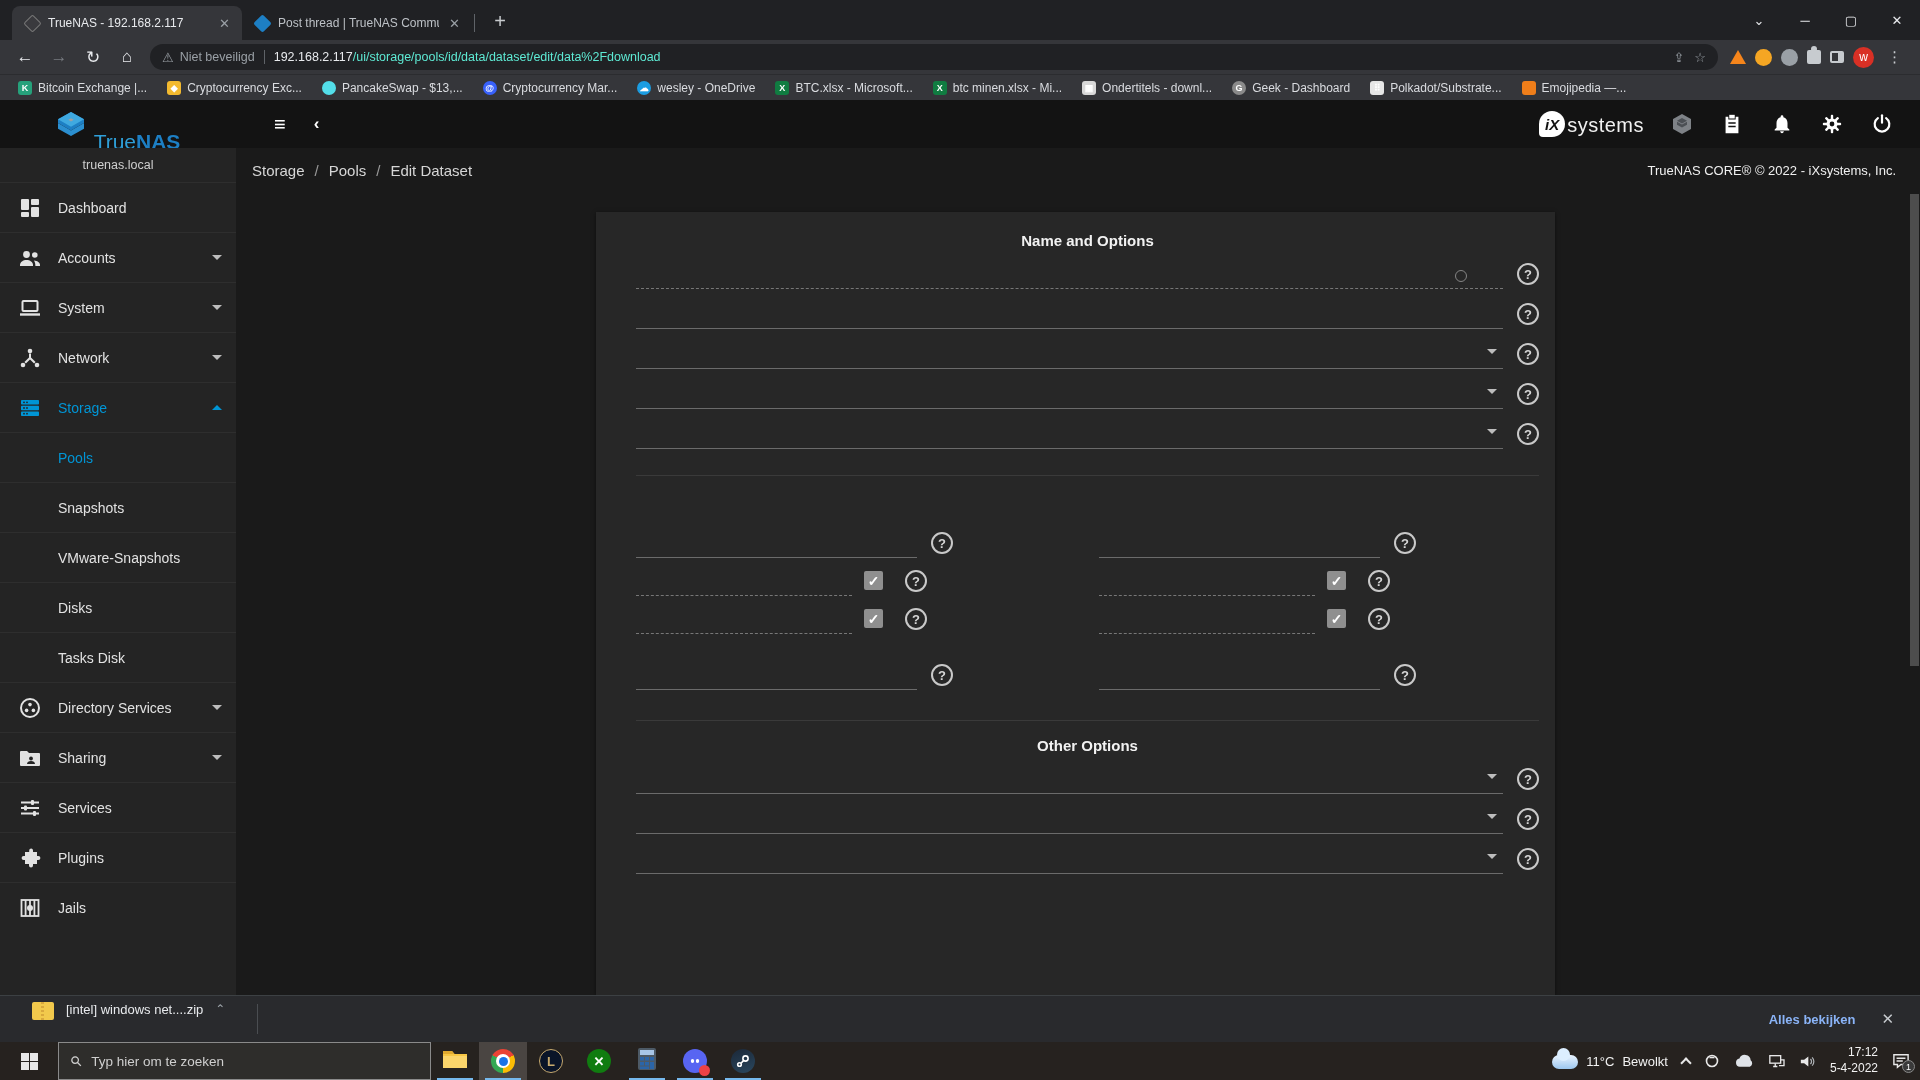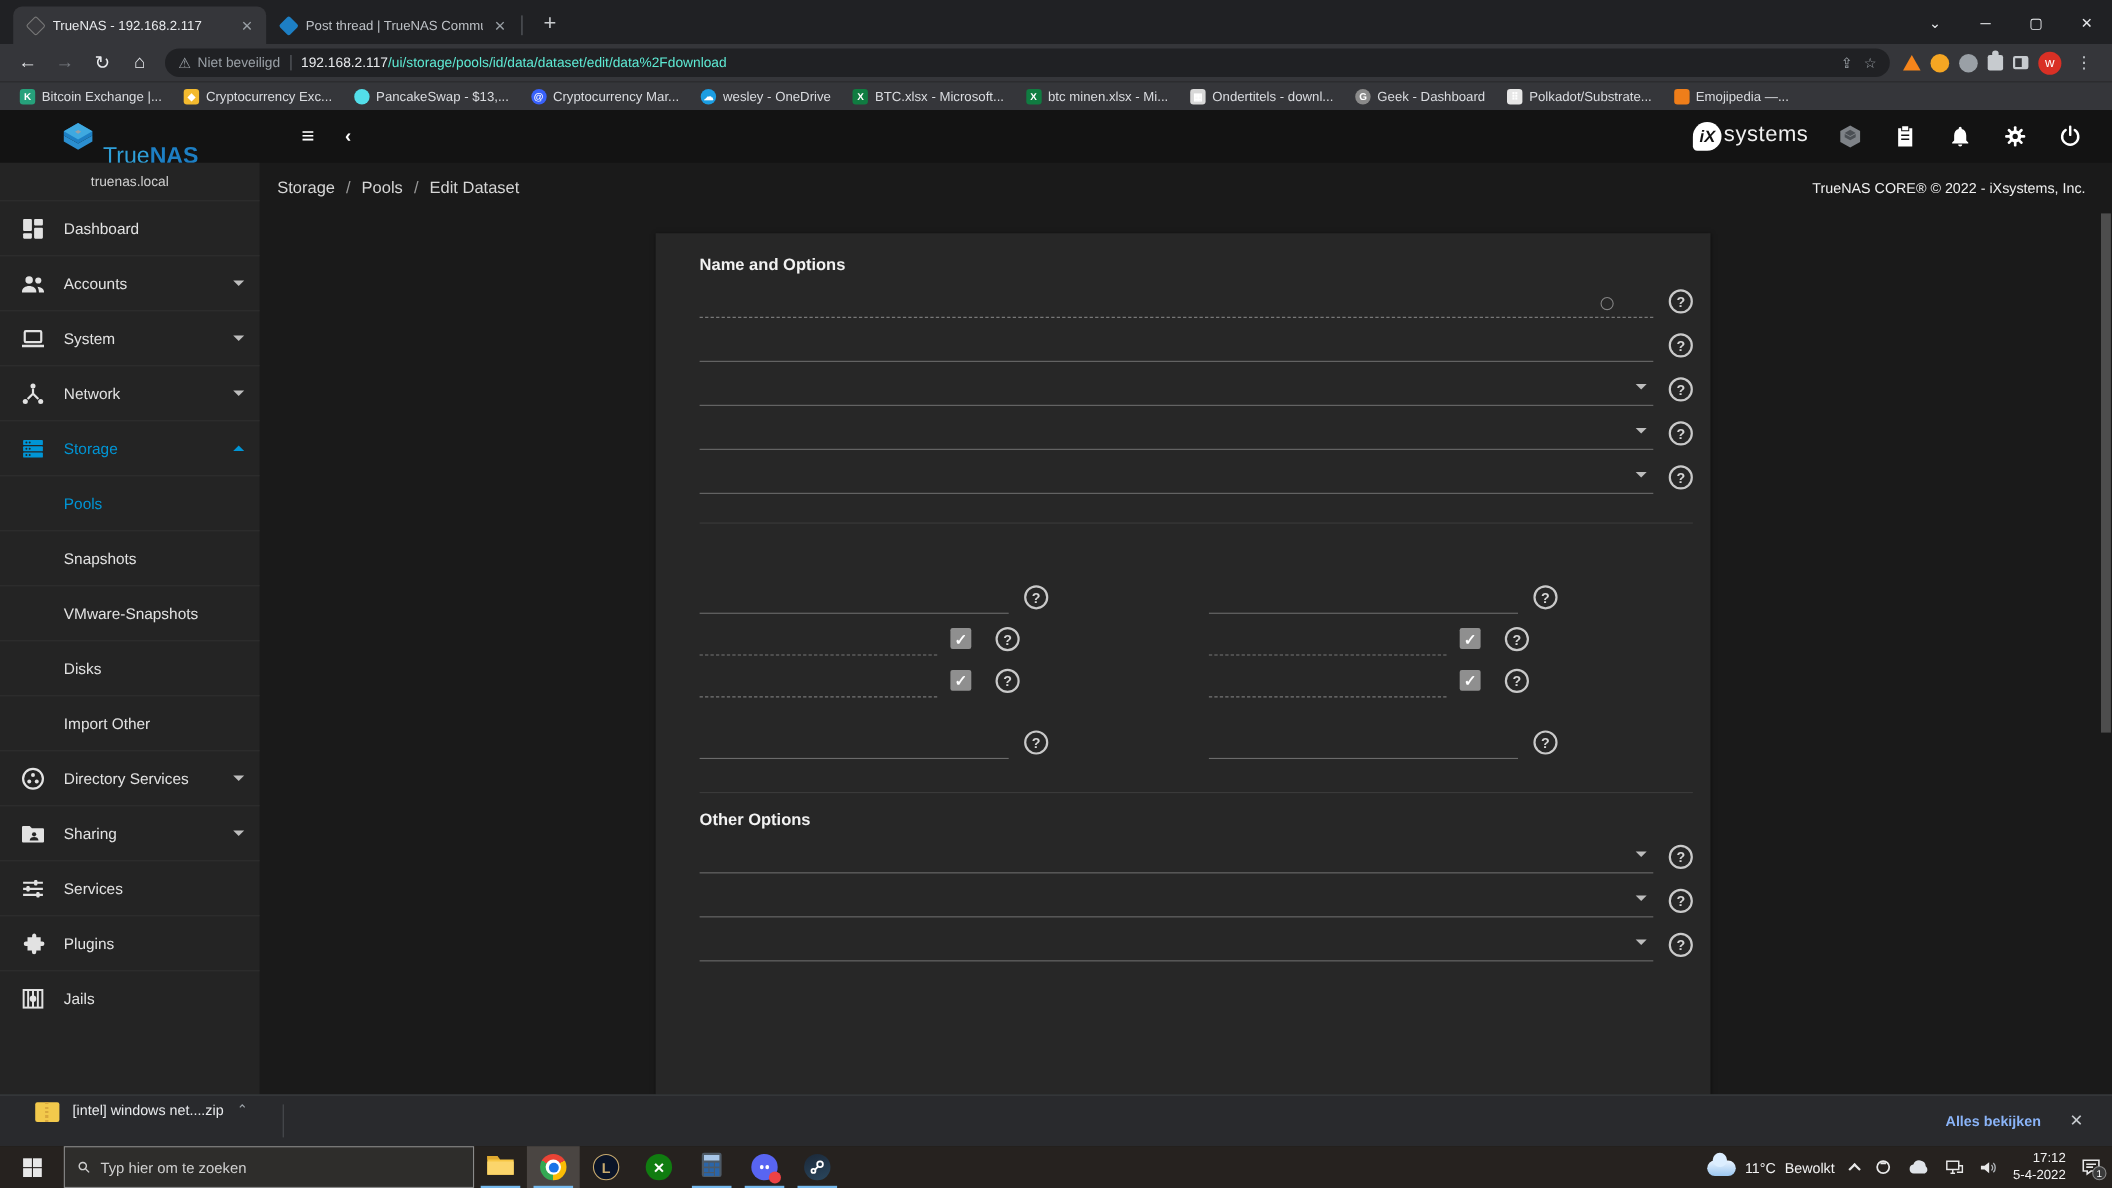--- a/index.html
+++ b/index.html
@@ -47,21 +47,21 @@
   .tn-header { position:absolute; left:0; top:100px; width:1920px; height:48px; background:#131313; display:flex; align-items:center; }
   .brand { width:236px; display:flex; align-items:center; justify-content:center; gap:8px; }
   .brand-mark { width:30px; height:26px; }
   .brand-text { line-height:1; }
   .brand-name { font-size:21px; color:#2f9fd8;margin-top:44px; }
   .brand-name b { color:#1d7fc4; font-weight:bold; }
   .brand-sub { font-size:7px; letter-spacing:3px; color:#9aa0a6; margin-top:2px; margin-left:2px; }
   .hamburger { color:#fff; font-size:20px; margin-left:38px; }
   .back-chev { color:#fff; font-size:17px; margin-left:28px; font-weight:bold; }
   .hdr-right { margin-left:auto; display:flex; align-items:center; gap:26px; padding-right:26px; }
-  .ix-logo { display:flex; align-items:flex-start; color:#fff; }
+  .ix-logo { display:flex; align-items:flex-end; color:#fff; }
   .ix-bubble { background:#fff; color:#111; border-radius:50% 50% 50% 4px; width:26px; height:26px; display:flex; align-items:center; justify-content:center; font-weight:bold; font-size:15px; font-style:italic; }
   .ix-text { font-size:20px; color:#f1f1f1; margin-left:2px; letter-spacing:0.5px; }
   .hdr-ico { width:24px; height:24px; display:flex; align-items:center; justify-content:center; }
 
   
   .tn-body { position:absolute; left:0; top:148px; width:1920px; height:847px; background:#1a1a1a; }
   .sidebar { position:absolute; left:0; top:0; width:236px; height:847px; background:#242424; }
   .hostname { height:34px; display:flex; align-items:center; justify-content:center; color:#cfcfcf; font-size:12.5px; }
   .side-item { height:50px; display:flex; align-items:center; border-top:1px solid #2e2e2e; padding:0 14px 0 18px; color:#e2e2e2; font-size:14px; }
   .side-item .sicon { width:24px; height:24px; margin-right:16px; color:#e2e2e2; flex:none; }
@@ -73,21 +73,21 @@
 
   .main { position:absolute; left:236px; top:0; width:1684px; height:847px; }
   .crumb-row { display:flex; align-items:center; padding:14px 14px 0 16px; }
   .crumbs { color:#d6d6d6; font-size:15px; display:flex; gap:10px; align-items:center; }
   .crumb-sep { color:#9a9a9a; }
   .copyright { margin-left:auto; color:#f0f0f0; font-size:13px; padding-right:10px; }
   .vscroll { position:absolute; right:1px; top:46px; width:9px; height:472px; background:#4d4d4d; border-radius:0; }
 
   
   .card { position:absolute; left:360px; top:64px; width:959px; height:783px; background:#272727; box-shadow:0 1px 4px rgba(0,0,0,.5); padding:0 16px 0 40px; overflow:hidden; }
-  .sec-title { color:#f2f2f2; font-size:15px; font-weight:bold; }
+  .sec-title { color:#f2f2f2; font-size:15px; font-weight:bold;text-align:center; }
   .t1 { margin-top:20px; }
   .frow { display:flex; align-items:flex-end; margin-top:14px; }
   .fmain { flex:1; position:relative; padding-bottom:10px; border-bottom:1px solid #6b6b6b; }
   .frow.disabled .fmain { border-bottom-style:dashed; border-bottom-color:#777; }
   .flabel-sm { font-size:10.5px; color:#8f8f8f; font-weight:bold; }
   .flabel-lg { font-size:14px; color:#e8e8e8; }
   .fvalue { font-size:14px; color:#f1f1f1; margin-top:5px; }
   .frow.disabled .fvalue, .frow.disabled .flabel-sm { color:#9b9b9b; }
   .caret { position:absolute; right:6px; bottom:14px; width:0; height:0; border-left:5px solid transparent; border-right:5px solid transparent; border-top:5px solid #bdbdbd; }
   .lockdot { position:absolute; right:36px; bottom:6px; width:12px; height:12px; border:1.5px solid #9b9b9b; border-radius:50%; opacity:.8; }
@@ -366,21 +366,21 @@
         <div class="side-item sub">
           <span>Snapshots</span>
         </div>
         <div class="side-item sub">
           <span>VMware-Snapshots</span>
         </div>
         <div class="side-item sub">
           <span>Disks</span>
         </div>
         <div class="side-item sub">
-          <span>Import Other</span>
+          <span>Tasks Disk</span>
         </div>
         <div class="side-item">
           <span class="sicon"><svg viewBox="0 0 24 24" fill="none" stroke="currentColor" stroke-width="2">
               <circle cx="12" cy="12" r="9"></circle>
               <g fill="currentColor" stroke="none">
                 <circle cx="12" cy="8.6" r="1.8"></circle>
                 <circle cx="8.6" cy="14.4" r="1.8"></circle>
                 <circle cx="15.4" cy="14.4" r="1.8"></circle>
               </g>
             </svg></span>

